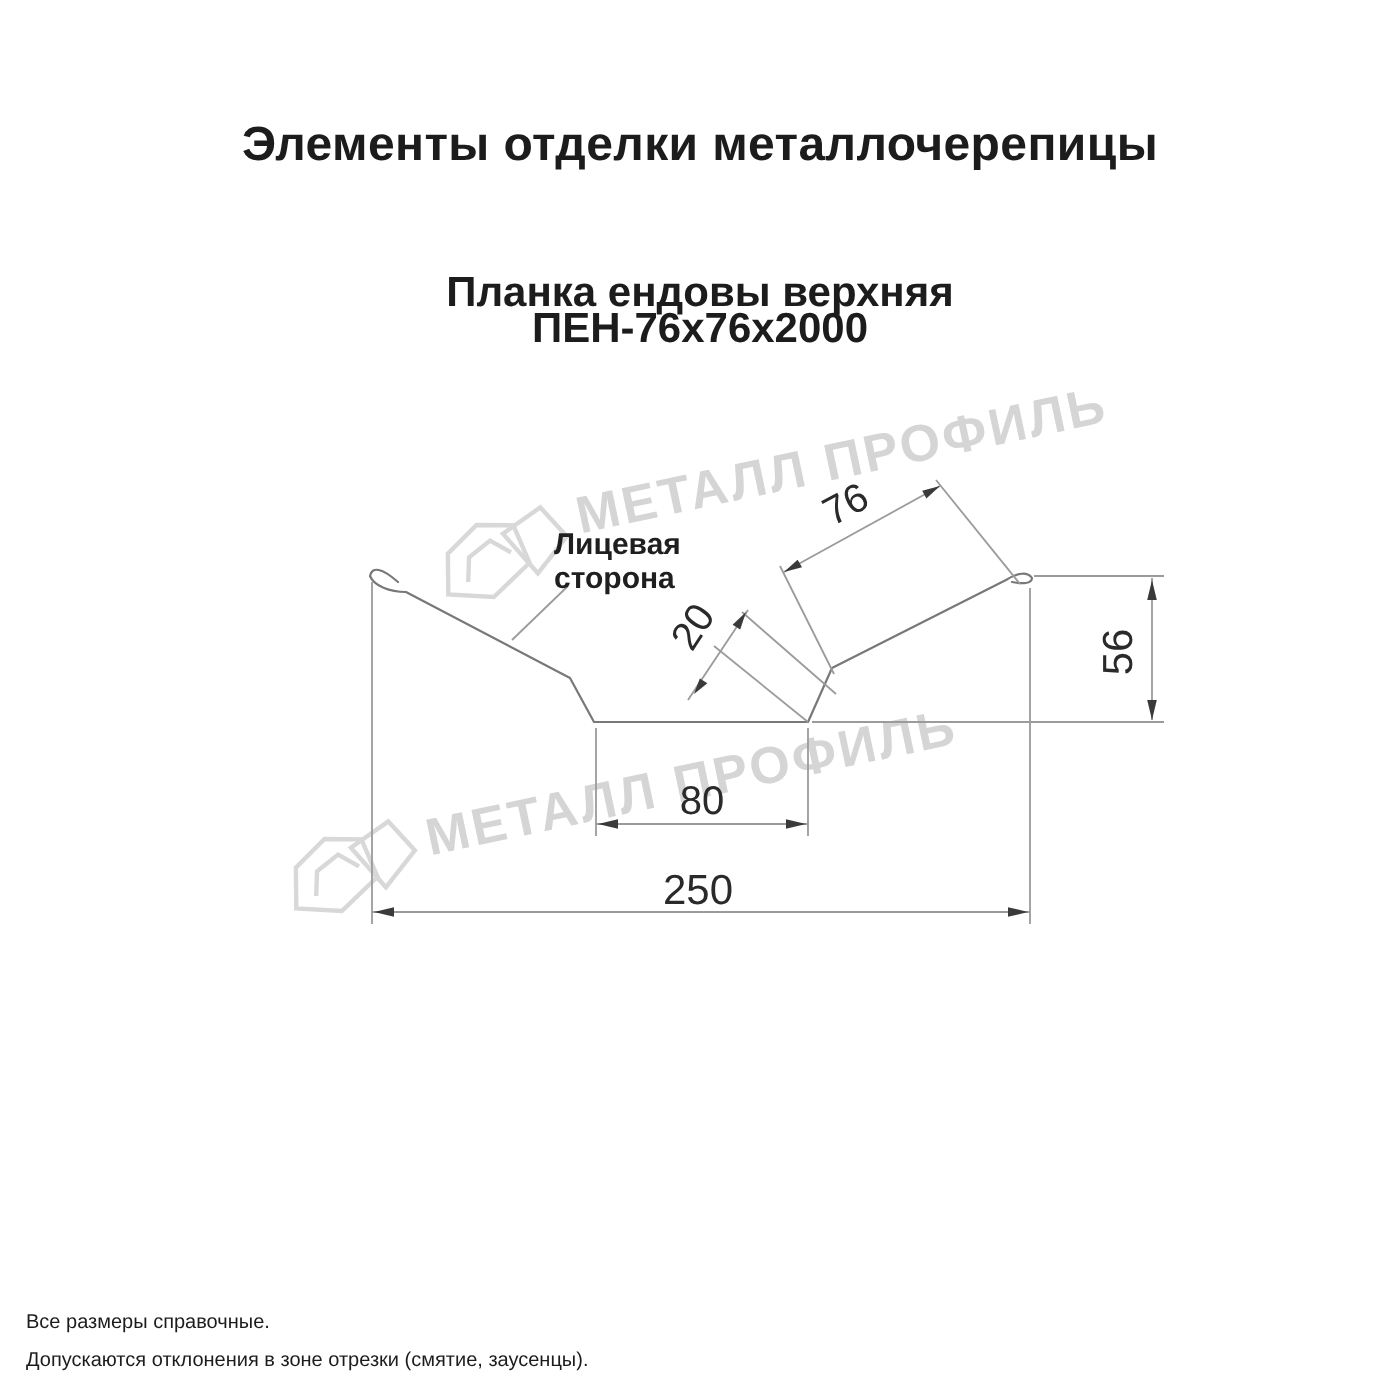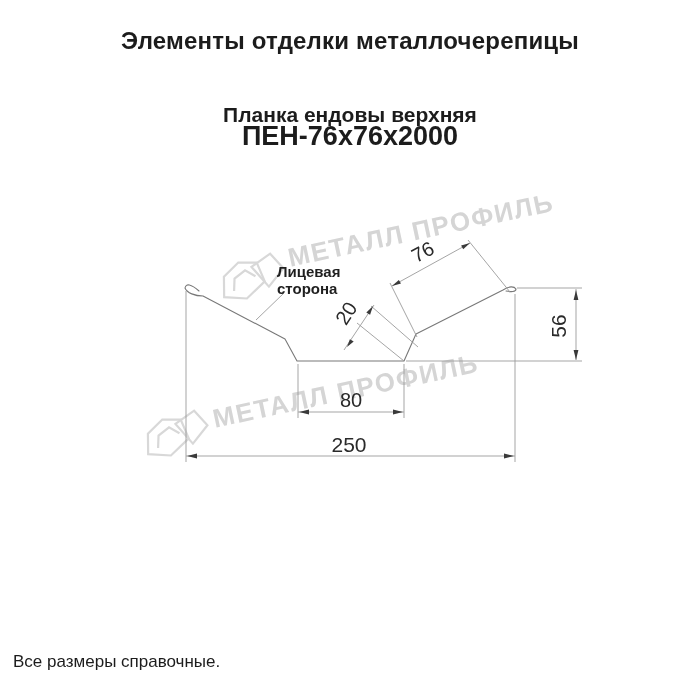--- a/index.html
+++ b/index.html
@@ -1,35 +1,35 @@
 <!DOCTYPE html>
 <html><head>
 <meta charset="utf-8">
 <style>
   html,body{margin:0;padding:0;}
   body{
     width:700px;height:700px;position:relative;background:#ffffff;
     font-family:"Liberation Sans","DejaVu Sans",sans-serif;
     overflow:hidden;
   }
-  .hdr{position:absolute;left:0;width:700px;text-align:center;color:#1c1c1c;font-weight:bold;}
+  .hdr{position:absolute;left:0;width:700px;text-align:center;color:#1c1c1c;font-weight:bold;margin-top:32px;}
   #title{top:27px;font-size:24px;letter-spacing:0.2px;}
   #subtitle{top:103px;font-size:21px;}
-  #model{top:121px;font-size:27px;}
+  #model{top:121px;font-size:21px;}
   #drawing{position:absolute;left:0;top:0;}
   .dimtxt{fill:#2a2a2a;font-size:20px;font-family:"Liberation Sans","DejaVu Sans",sans-serif;}
   .bigdim{font-size:21px;}
   .facetxt{fill:#1f1f1f;font-size:15px;font-weight:700;font-family:"Liberation Sans","DejaVu Sans",sans-serif;}
   .wmtxt{fill:#d5d5d5;font-size:26px;font-weight:bold;letter-spacing:1.5px;
          font-family:"Liberation Sans","DejaVu Sans",sans-serif;}
   .wmshape{stroke:#d8d8d8;stroke-width:2.2;fill:none;}
   .profile{stroke:#787878;stroke-width:1.1;fill:none;stroke-linejoin:round;stroke-linecap:round;}
   .dimline{stroke:#9b9b9b;stroke-width:0.9;fill:none;}
   .arrow{fill:#3a3a3a;stroke:none;}
-  #footer{position:absolute;left:13px;top:652px;color:#1c1c1c;font-size:17px;line-height:19px;}
+  #footer{position:absolute;left:13px;top:652px;color:#1c1c1c;font-size:10px;line-height:19px;}
 </style>
 </head>
 <body>
 
 <div class="hdr" id="title">Элементы отделки металлочерепицы</div>
 <div class="hdr" id="subtitle">Планка ендовы верхняя</div>
 <div class="hdr" id="model">ПЕН-76х76х2000</div>
 
 <svg id="drawing" width="700" height="700" viewBox="0 0 700 700" xmlns="http://www.w3.org/2000/svg">
 
@@ -100,13 +100,14 @@
     <line class="dimline" x1="371" y1="306" x2="418" y2="347"></line>
     <line class="dimline" x1="344" y1="350" x2="374" y2="305"></line>
     <polygon class="arrow" points="373,306 370.1,314.8 366.3,312.4"></polygon>
     <polygon class="arrow" points="347,347 353.7,341.6 349.9,339.2"></polygon>
     <text class="dimtxt" transform="translate(352,317) rotate(-57)" text-anchor="middle">20</text>
   </g>
 </svg>
 
 <div id="footer">
   <div>Все размеры справочные.</div>
+  <div>Допускаются отклонения в зоне отрезки (смятие, заусенцы).</div>
 </div>
 
 </body></html>

